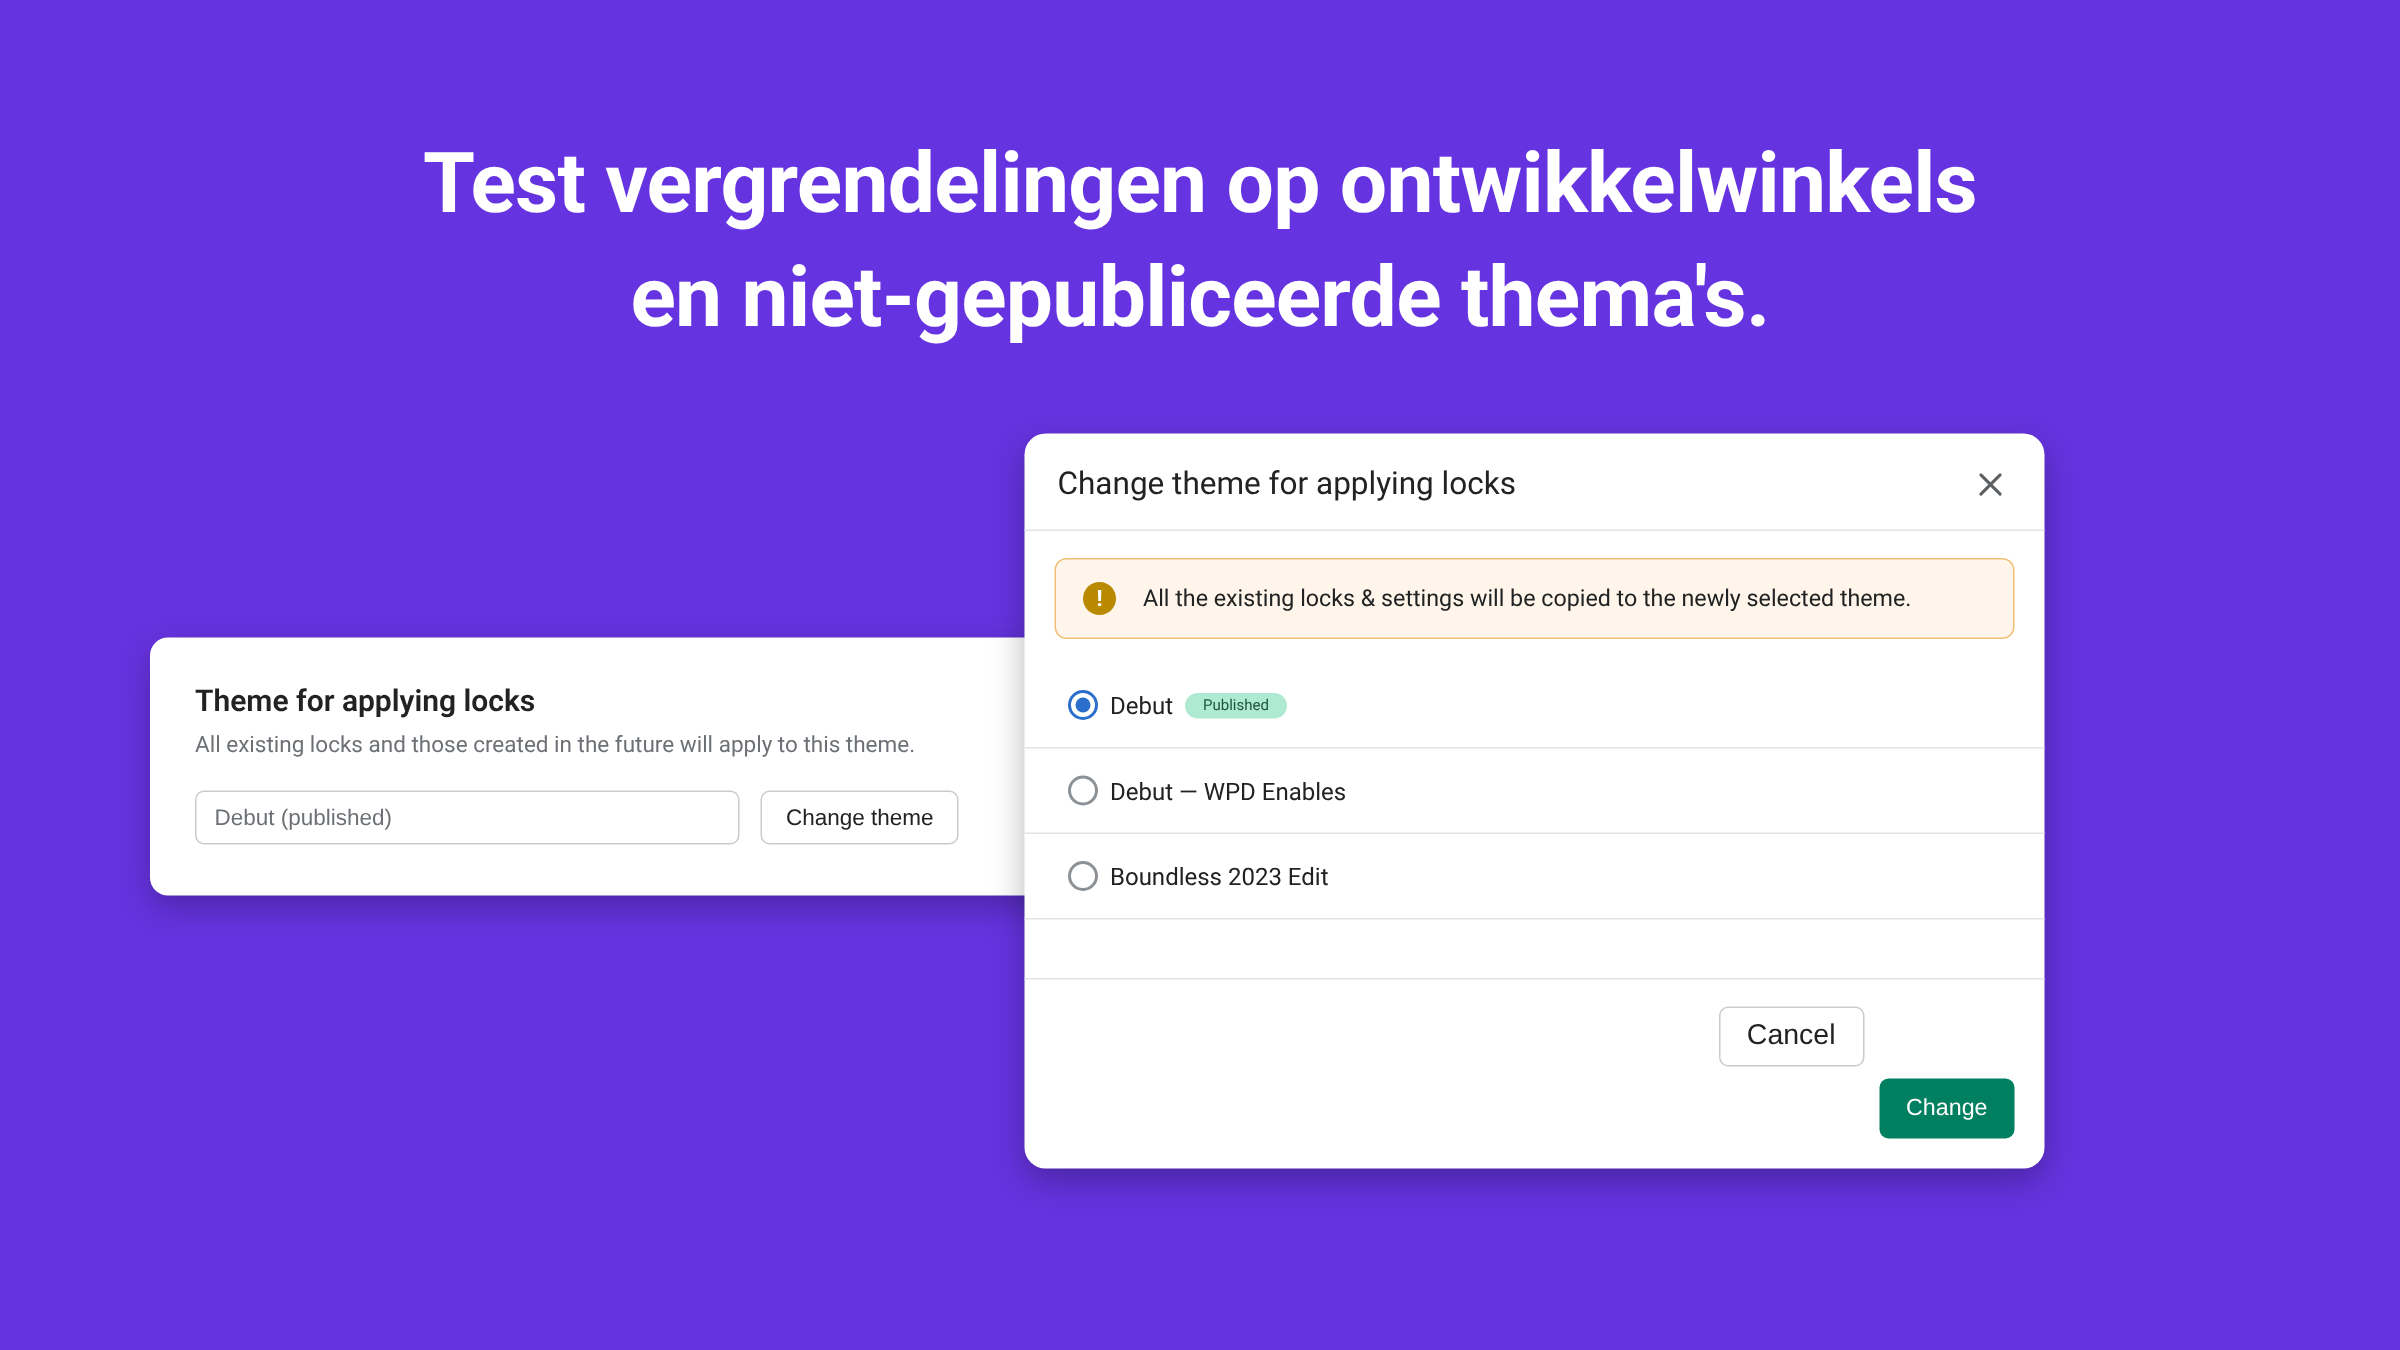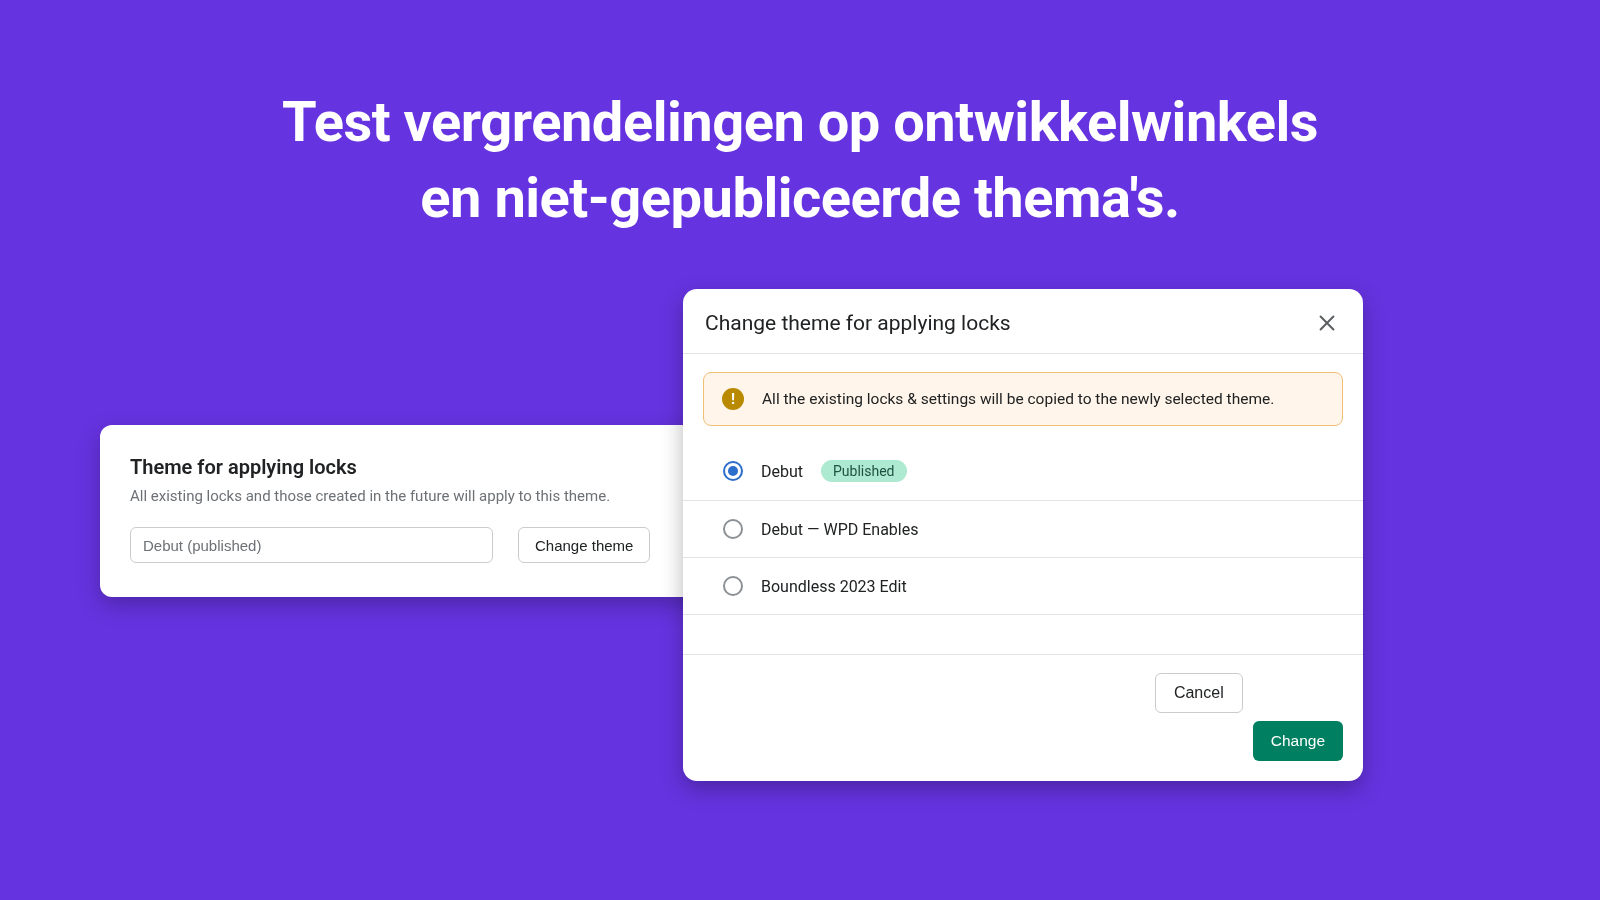--- a/index.html
+++ b/index.html
@@ -37,21 +37,21 @@
     font-weight: 600;
     color: #202223;
   }
   .card-subtitle {
     margin-top: 8px;
     font-size: 15px;
     color: #6d7175;
   }
   .card-controls {
     display: flex;
-    gap: 25px;
+    gap: 14px;
     margin-top: 22px;
   }
   .theme-input {
     flex: 0 0 363px;
     height: 36px;
     border: 1px solid #c9cccf;
     border-radius: 6px;
     padding: 0 12px;
     font-size: 15px;
     color: #6d7175;
@@ -121,22 +121,22 @@
     font-weight: 700;
     font-size: 15px;
     flex-shrink: 0;
   }
   .banner-text { font-size: 15.5px; color: #202223; }
 
   .option-list { margin-top: 8px; }
   .option-row {
     display: flex;
     align-items: center;
-    gap: 18px;
-    padding: 18px 40px;
+    gap: 8px;
+    padding: 18px 29px;
     border-bottom: 1px solid #e1e3e5;
     cursor: pointer;
   }
   .option-row:first-child { padding-top: 26px; }
   .radio {
     width: 20px; height: 20px;
     border-radius: 50%;
     border: 2px solid #8c9196;
     display: flex; align-items: center; justify-content: center;
     flex-shrink: 0;
@@ -150,40 +150,40 @@
     border-radius: 50%;
     background: #2C6ECB;
   }
   .option-label {
     font-size: 16px;
     color: #202223;
   }
   .badge {
     background: #AEE9D1;
     color: #1f5240;
-    font-size: 14px;
+    font-size: 10px;
     padding: 3px 12px;
     border-radius: 12px;
   }
 
   .modal-spacer { height: 40px; border-bottom: 1px solid #e1e3e5; }
 
   .modal-footer {
     display: flex;
     justify-content: flex-end;
     gap: 10px;
     padding: 18px 20px 20px 20px;
   }
   .btn-secondary {
     height: 40px;
     padding: 0 18px;
     border: 1px solid #c9cccf;
     background: #ffffff;
     border-radius: 6px;
-    font-size: 16px;
+    font-size: 19px;
     color: #202223;
     cursor: pointer;
   }
   .btn-primary {
     height: 40px;
     padding: 0 18px;
     border: none;
     background: #008060;
     color: #ffffff;
     border-radius: 6px;

